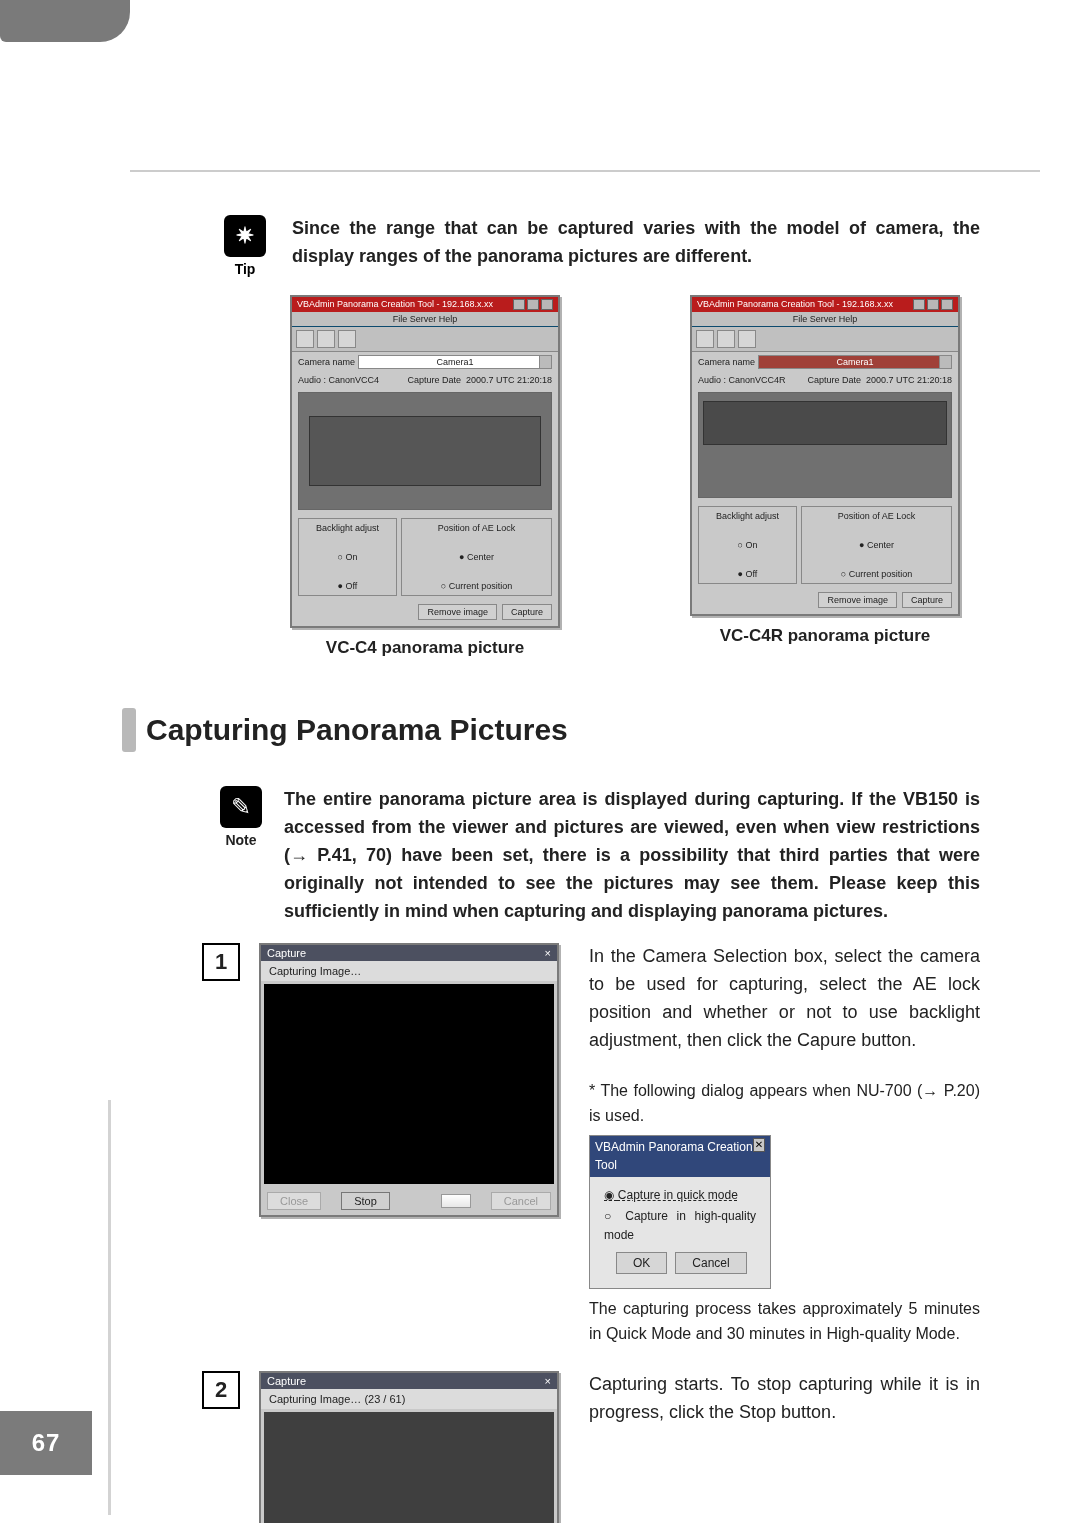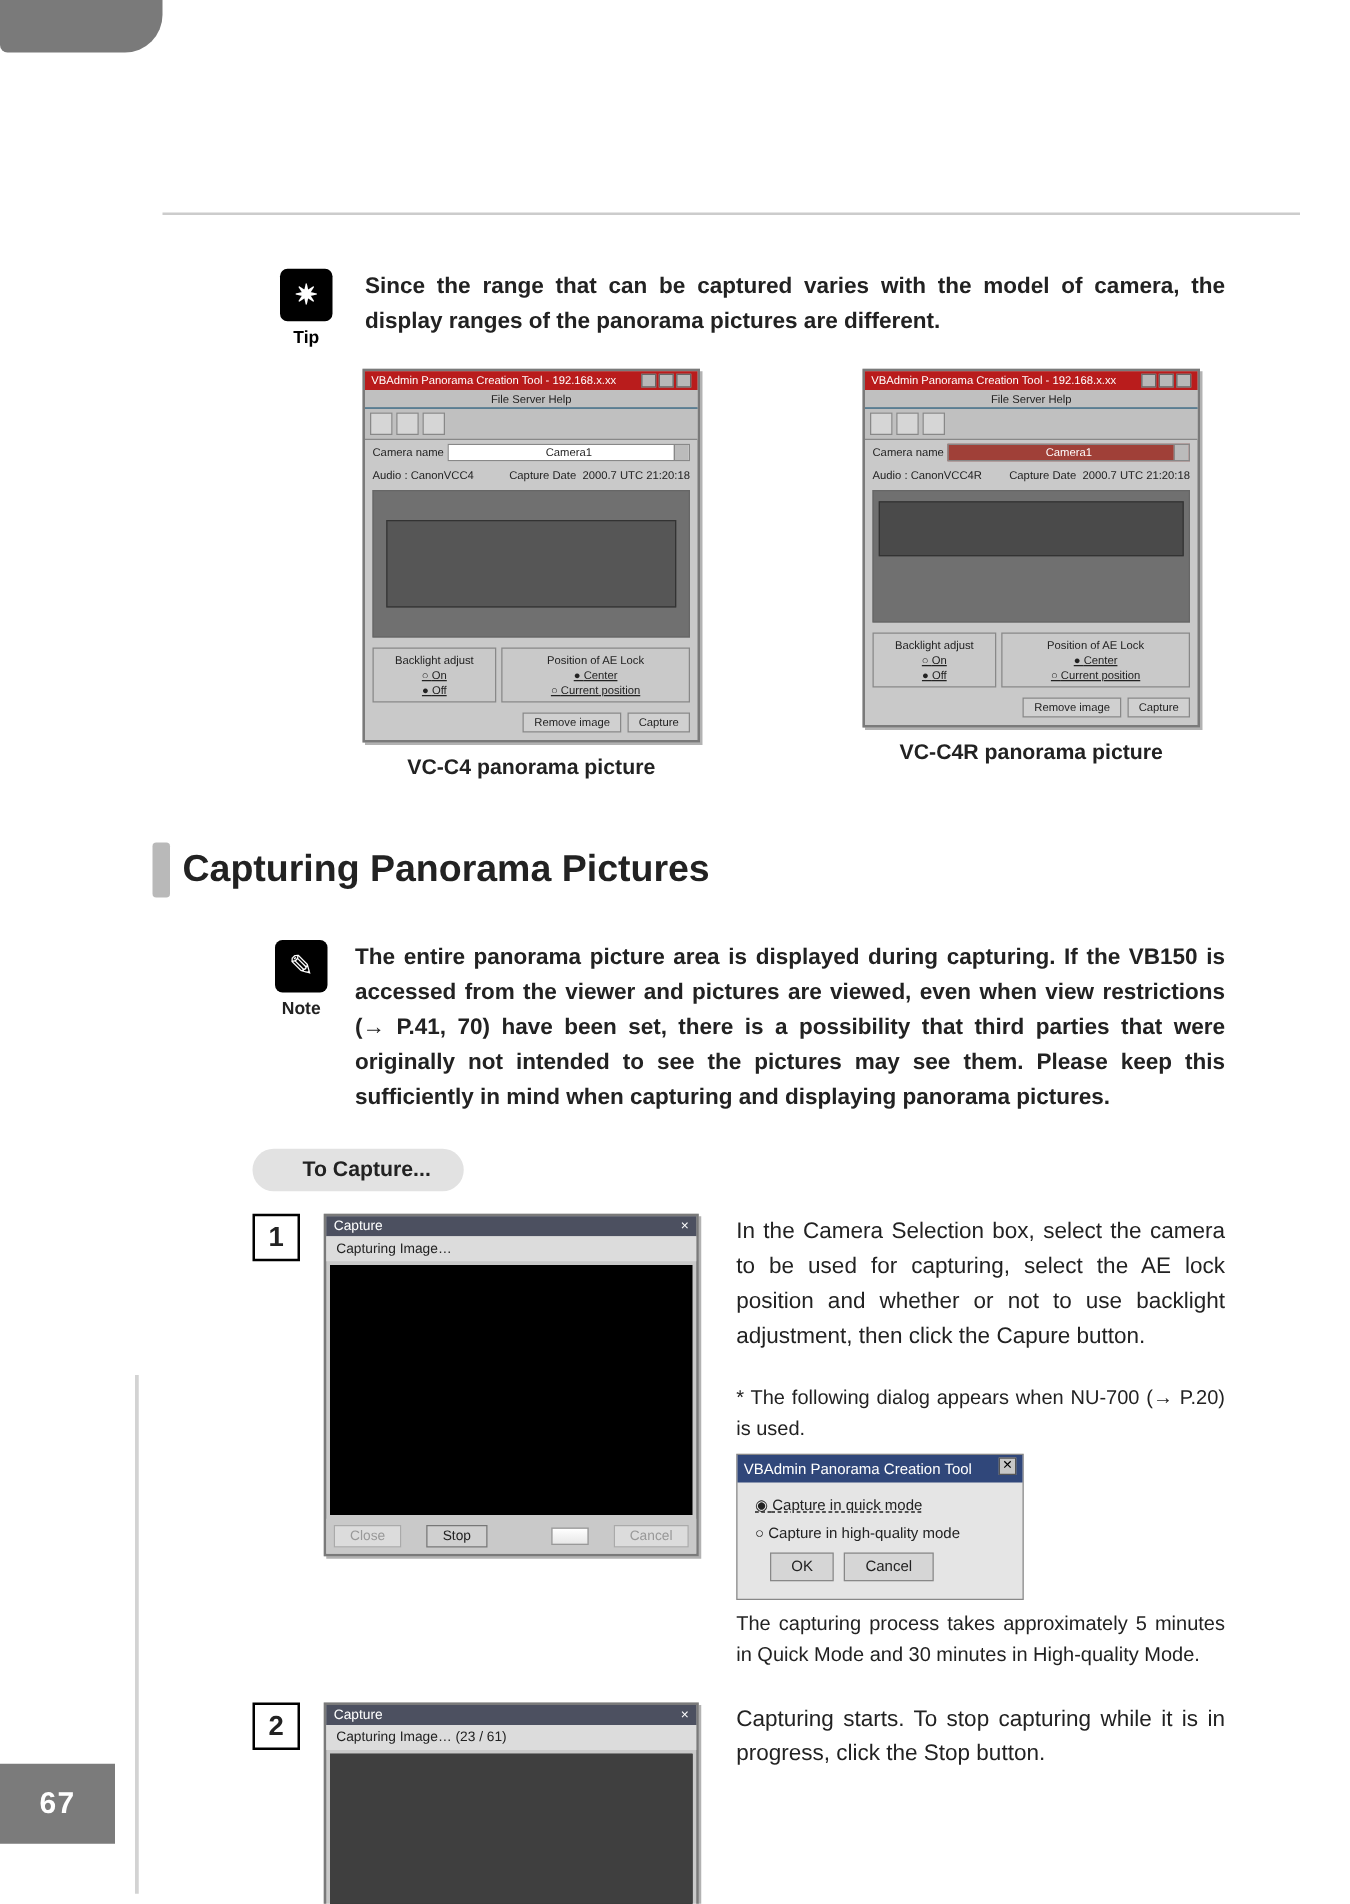--- a/index.html
+++ b/index.html
@@ -83,21 +83,21 @@
   .pd-tool { background:#c0c0c0; padding:3px 4px; display:flex; gap:3px; border-bottom:1px solid #888;}
   .pd-tool i { width:18px;height:18px;background:#d6d6d6;border:1px solid #888;display:inline-block;}
   .pd-row { padding:3px 6px; display:flex; gap:3px; align-items:center;}
   .pd-row .sel { flex:1; background:#fff; border:1px solid #888; padding:1px 3px; position:relative;}
   .pd-row .sel.red { background:#a04038; color:#fff; }
   .pd-row .sel .arr { position:absolute; right:0; top:0;bottom:0;width:12px;background:#bbb;border-left:1px solid #888;}
   .pd-preview { margin:4px 6px; height:106px; background:#707070; border:1px solid #666; }
   .pd-preview .strip { margin:8px 4px; height:44px; background:#4a4a4a; border:1px solid #333; }
   .pd-ctrls { display:flex; padding:4px 6px; gap:4px; }
   .pd-ctrls .g { border:1px solid #888; padding:4px 5px; font-size:9px; }
-  .pd-ctrls .g .r { display:block; margin-top:2px;text-decoration:underline; }
+  .pd-ctrls .g .r { display:block; margin-top:19px; }
   .pd-ctrls .g .r::before { content:"○ "; }
   .pd-ctrls .g .r.sel::before { content:"● "; }
   .pd-btns { padding:4px 6px 6px; display:flex; gap:5px; justify-content:flex-end;}
   .pd-btns span { background:#d0d0d0; border:1px solid #888; padding:2px 8px;}
 
   
   .pd-preview.full { height: 118px; display:flex; align-items:center; justify-content:center;}
   .pd-preview.full .strip { width: 92%; height: 70px; background:#565656; }
 
   
@@ -176,21 +176,21 @@
   .cap-dlg .big .scene { height:145px; background:#3f3f3f; }
   .cap-dlg .bbar { background:#c9c9c9; padding:5px 6px; display:flex; gap:20px; align-items:center; }
   .cap-dlg .bbar .spacer{flex:.4;}
   .cap-dlg .bbar .prog { flex:1; height:14px; background:linear-gradient(#fff,#e7e7e7); border:1px solid #999;}
   .cap-dlg .bbar .btn { background:#d0d0d0; border:1px solid #777; padding:2px 12px; }
   .cap-dlg .bbar .btn.dis { color:#999; border-color:#aaa; background:#dcdcdc;}
 
   .step-text { font-size: 18px; line-height: 1.55; text-align: justify; padding-left: 18px; }
   .step-text .note-sm { font-size: 16px; margin-top: 24px; }
   .step-text .mini-dlg {
-    width: 230px;
+    width: 182px;
     margin-top: 6px;
     border: 1px solid #888;
     background:#e5e5e5;
     font-size:12px;
   }
   .mini-dlg .mt { background:#30477a;color:#fff;padding:2px 5px;display:flex;justify-content:space-between;}
   .mini-dlg .mt .x { width:14px;height:14px;background:#c7c7c7;border:1px solid #555;display:flex;align-items:center;justify-content:center;font-size:10px;color:#000;}
   .mini-dlg .mbody { padding:6px 14px; }
   .mini-dlg .mbody label { display:block; margin:3px 0; }
   .mini-dlg .mbody label::before { content:"○ "; }
@@ -346,23 +346,20 @@
   </div>
 
   <div class="note-block">
     <div style="text-align:center;">
       <div class="note-icon">✎</div>
       <div class="note-label">Note</div>
     </div>
     <div class="note-text">The entire panorama picture area is displayed during capturing. If the VB150 is accessed from the viewer and pictures are viewed, even when view restrictions (→ P.41, 70) have been set, there is a possibility that third parties that were originally not intended to see the pictures may see them. Please keep this sufficiently in mind when capturing and displaying panorama pictures.</div>
   </div>
 
-  <div class="pill-wrap">
-    <div class="pill">To Capture...</div>
-  </div>
 
   <div class="steps">
 
     <div class="step-num">1</div>
     <div class="step-img">
       <div class="cap-dlg">
         <div class="ct">
             <span>Capture</span>
             <span>×</span>
           </div>

